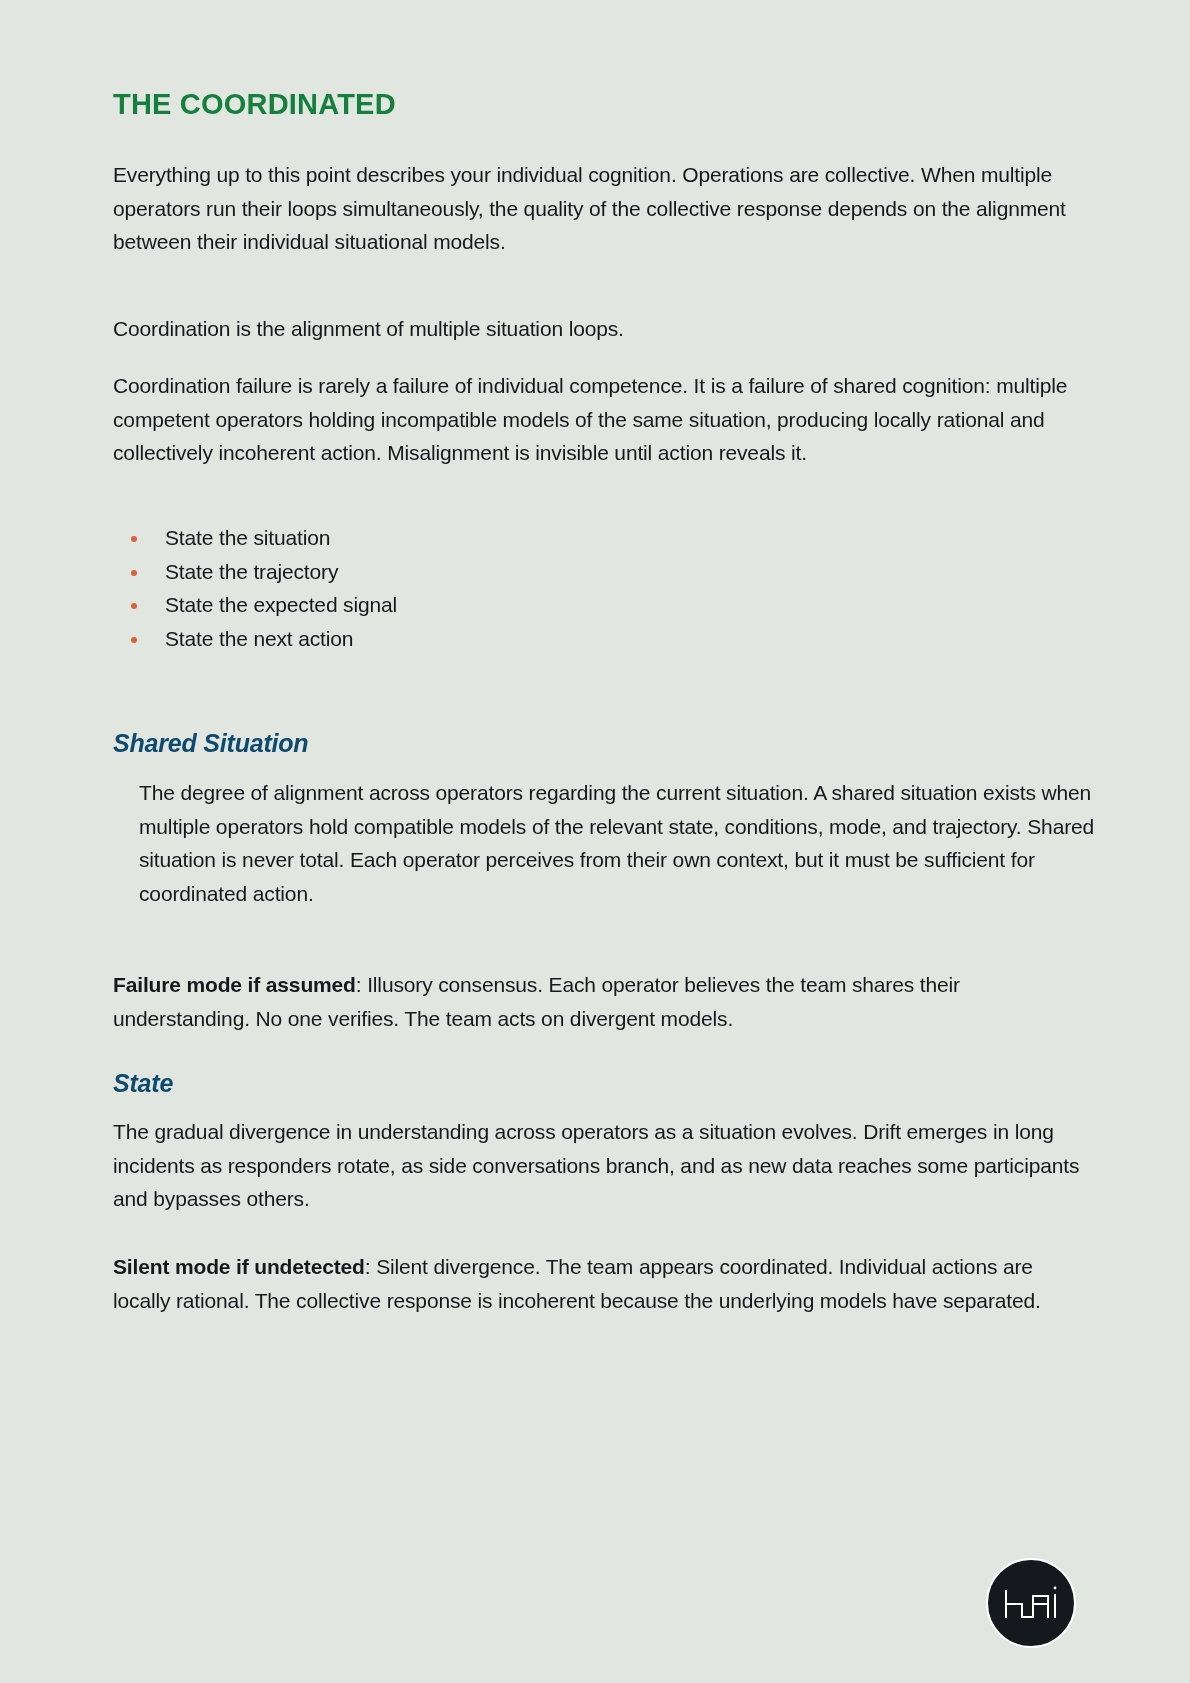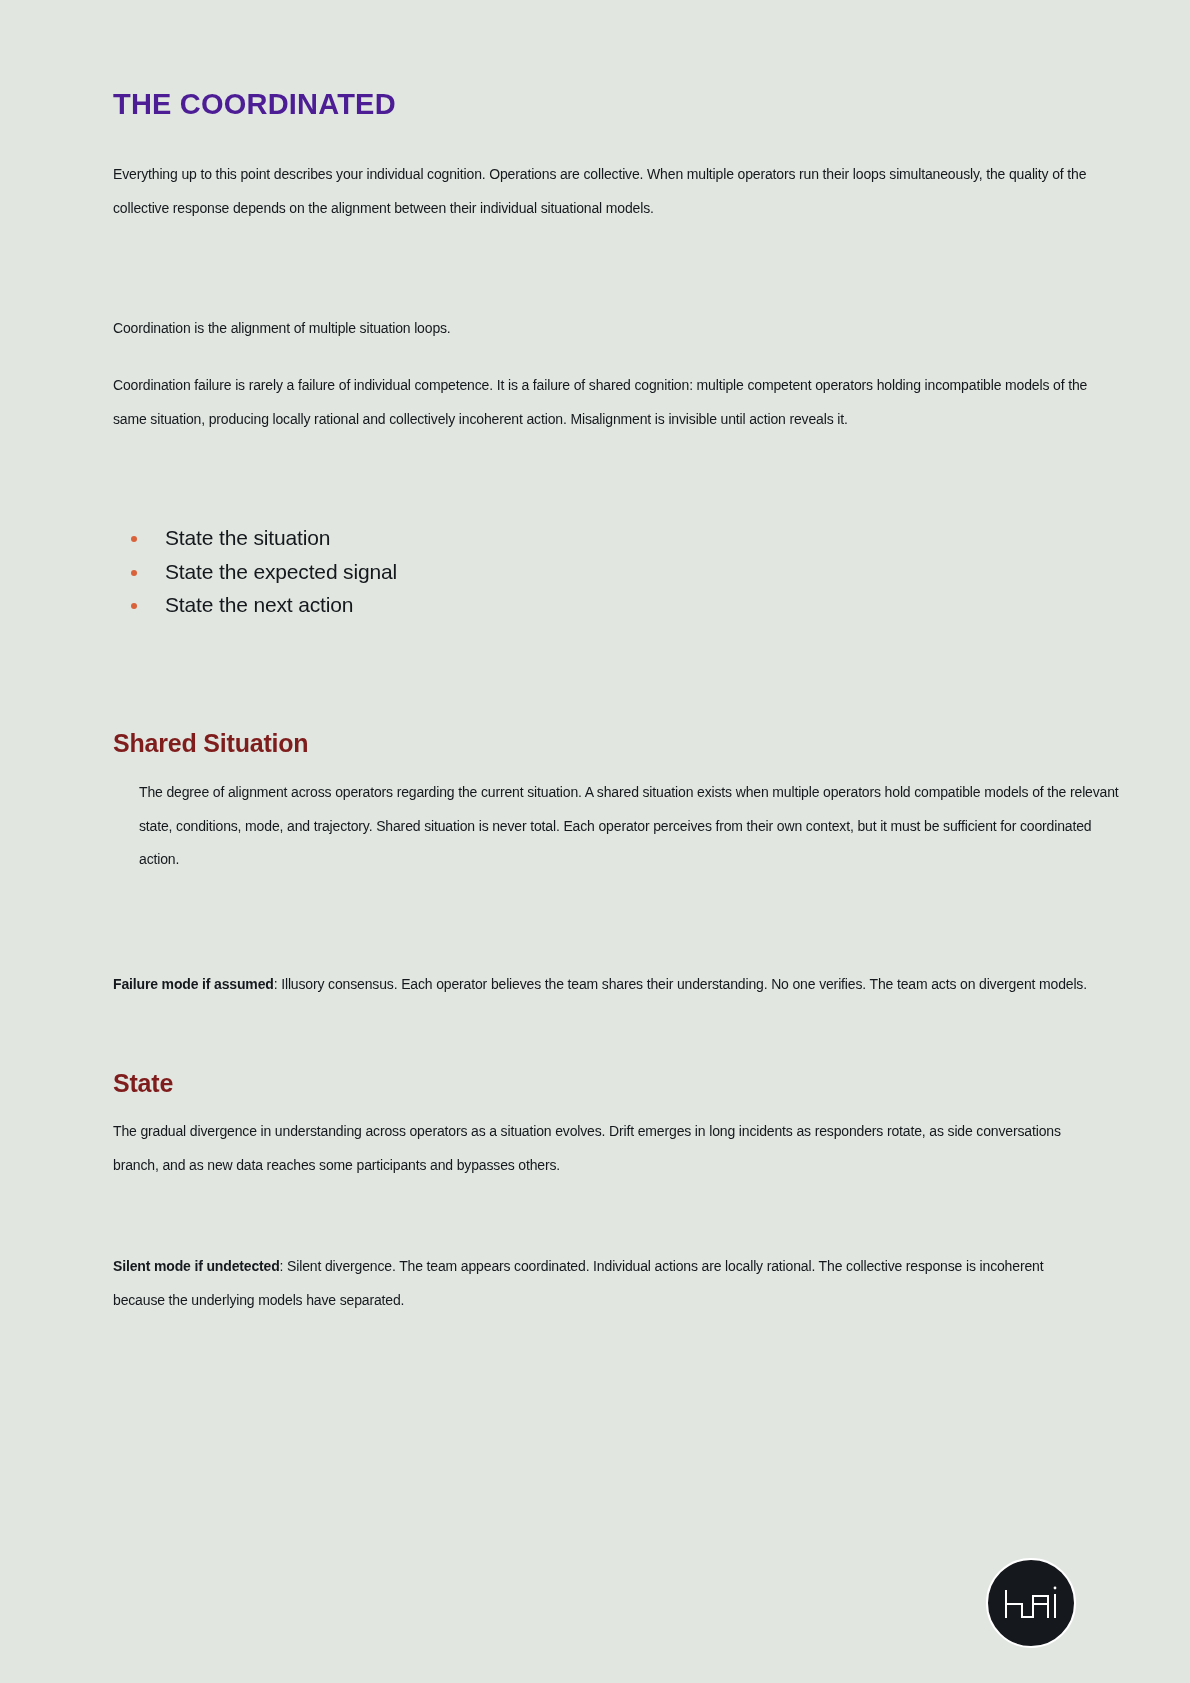--- a/index.html
+++ b/index.html
@@ -21,27 +21,27 @@
       top: 0;
       width: 970px;
     }
     .page-title {
       position: absolute;
       top: 88px;
       left: 0;
       margin: 0;
       font-size: 29px;
       font-weight: 700;
-      color: #4c1d95;
+      color: #15803d;
       letter-spacing: 0.2px;
       white-space: nowrap;
     }
     p {
       margin: 0;
-      font-size: 14px;
+      font-size: 21px;
       line-height: 33.5px;
       letter-spacing: -0.15px;
     }
     .block {
       position: absolute;
       left: 0;
       width: 980px;
     }
     .list {
       list-style: none;
@@ -62,21 +62,22 @@
       width: 6px;
       height: 6px;
       border-radius: 50%;
       background: #d9623a;
     }
     h2 {
       margin: 0;
       font-size: 25px;
       font-weight: 700;
       letter-spacing: -0.2px;
-      color: #7f1d1d;
+      color: #0c4a6e;
+      font-style: italic;
     }
     strong { font-weight: 700; }
     .logo {
       position: absolute;
       left: 986px;
       top: 1558px;
       width: 90px;
       height: 90px;
       border-radius: 50%;
       background: #15181c;
@@ -101,20 +102,21 @@
     <p>Coordination is the alignment of multiple situation loops.</p>
   </div>
 
   <div class="block" style="top:369px;">
     <p>Coordination failure is rarely a failure of individual competence. It is a failure of shared cognition: multiple competent operators holding incompatible models of the same situation, producing locally rational and collectively incoherent action. Misalignment is invisible until action reveals it.</p>
   </div>
 
   <div class="block" style="top:505px;">
     <ul class="list">
       <li><span class="bullet"></span><span>State the situation</span></li>
+      <li><span class="bullet"></span><span>State the trajectory</span></li>
       <li><span class="bullet"></span><span>State the expected signal</span></li>
       <li><span class="bullet"></span><span>State the next action</span></li>
     </ul>
   </div>
 
   <div class="block" style="top:729px;">
     <h2>Shared Situation</h2>
   </div>
   <div class="block" style="top:776px;margin-left:26px;">
     <p>The degree of alignment across operators regarding the current situation. A shared situation exists when multiple operators hold compatible models of the relevant state, conditions, mode, and trajectory. Shared situation is never total. Each operator perceives from their own context, but it must be sufficient for coordinated action.</p>

